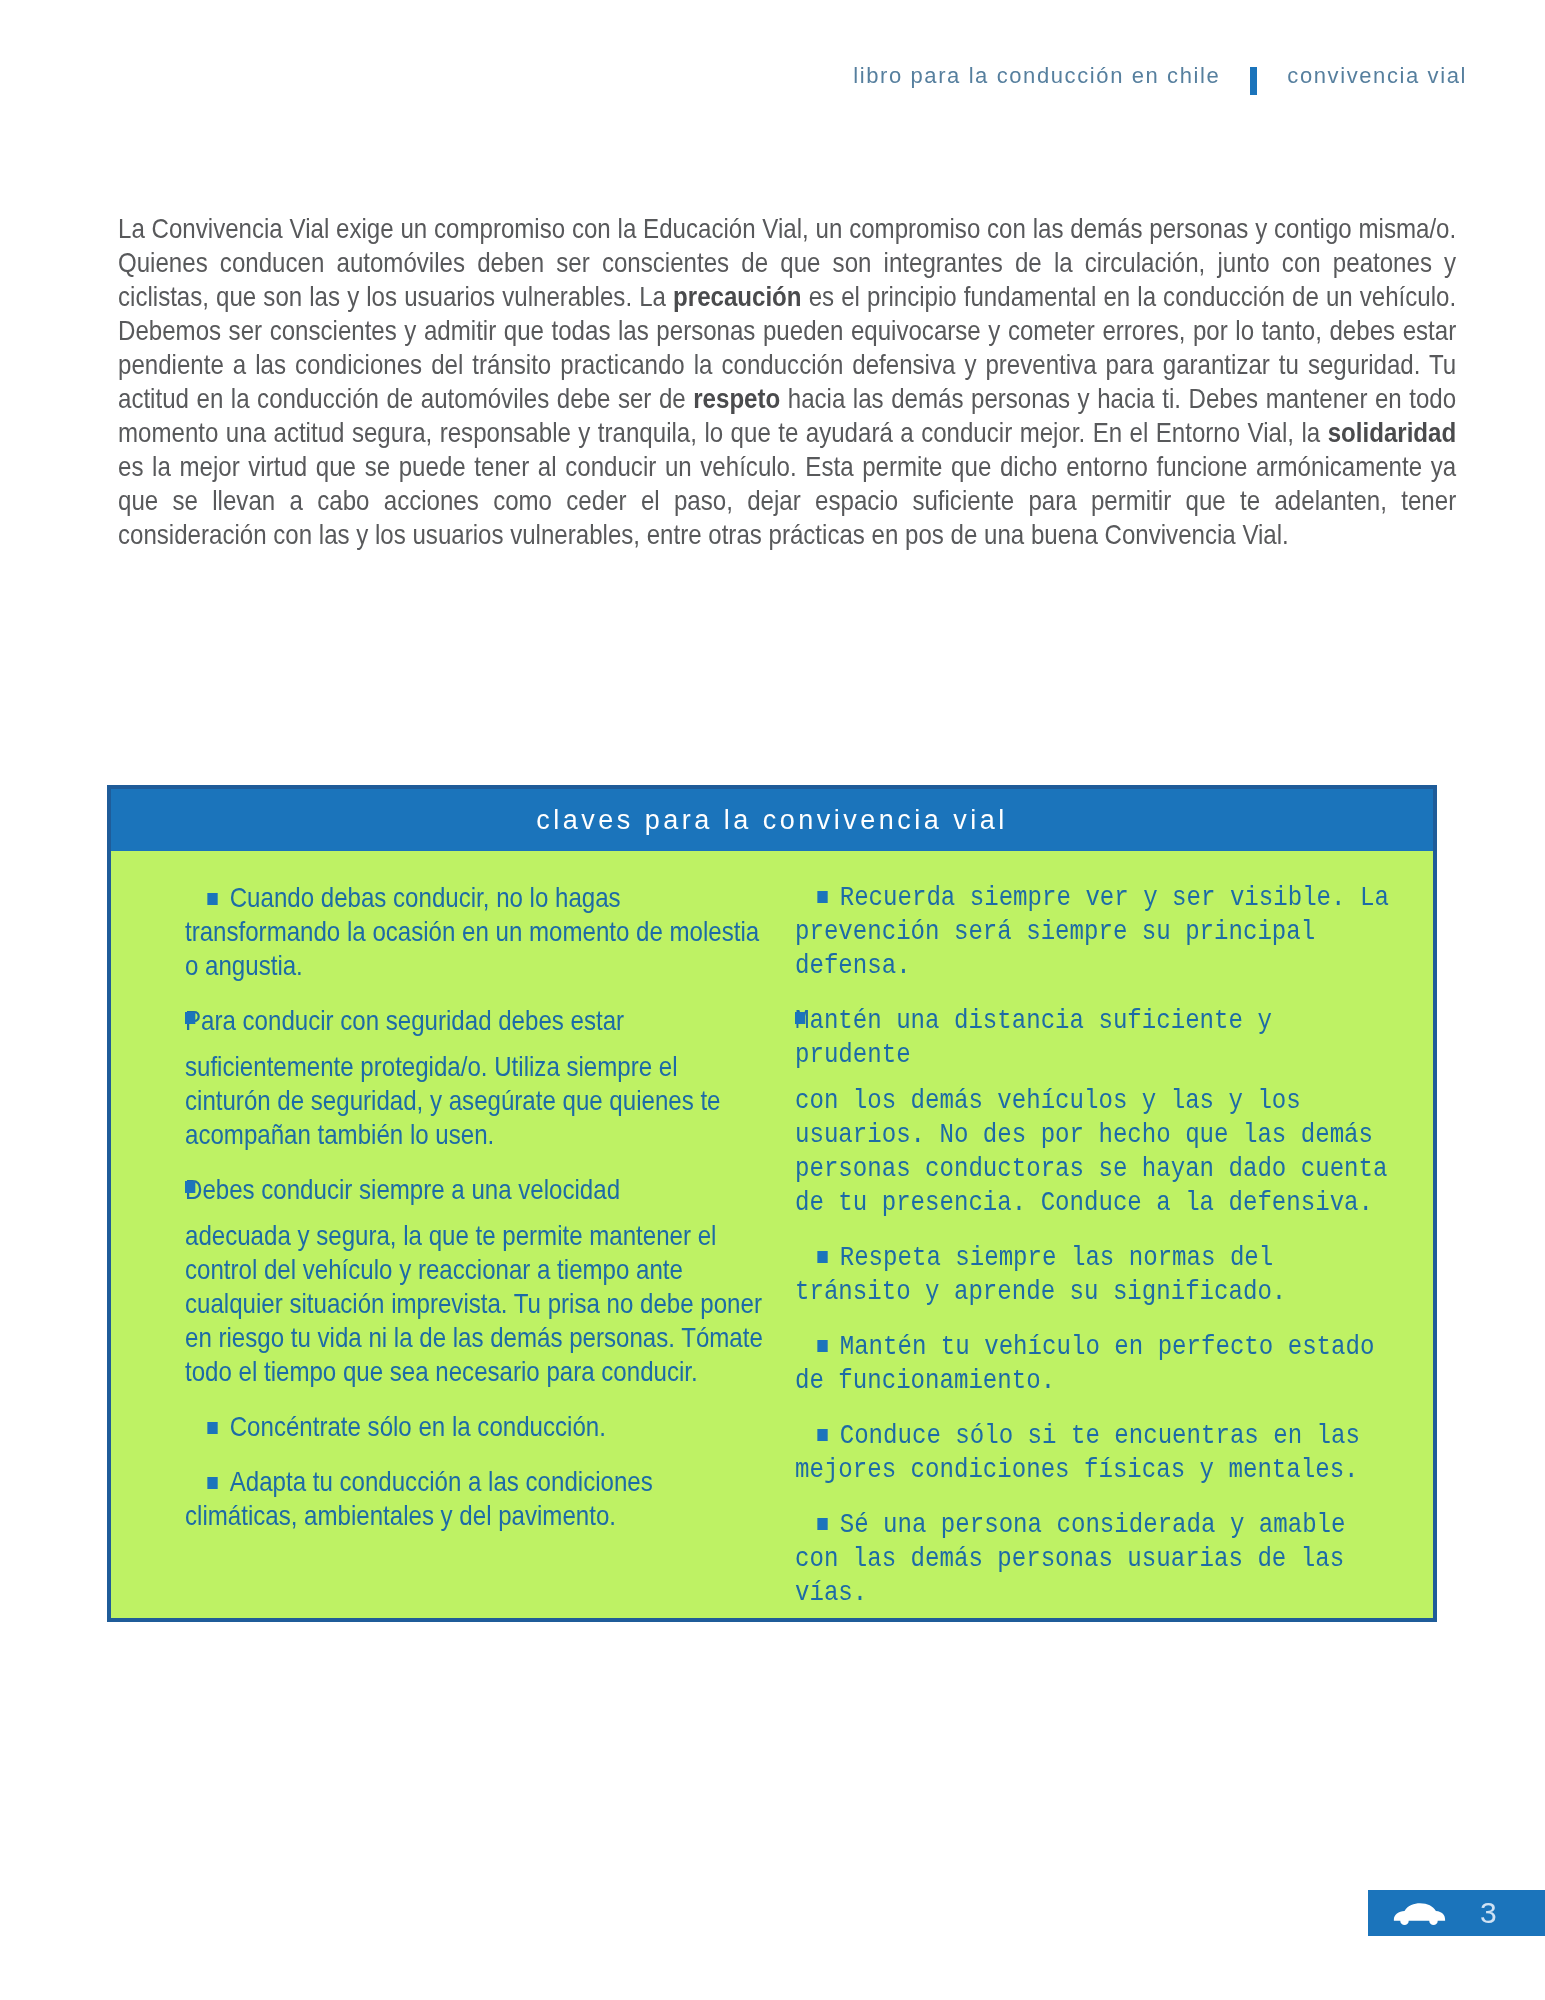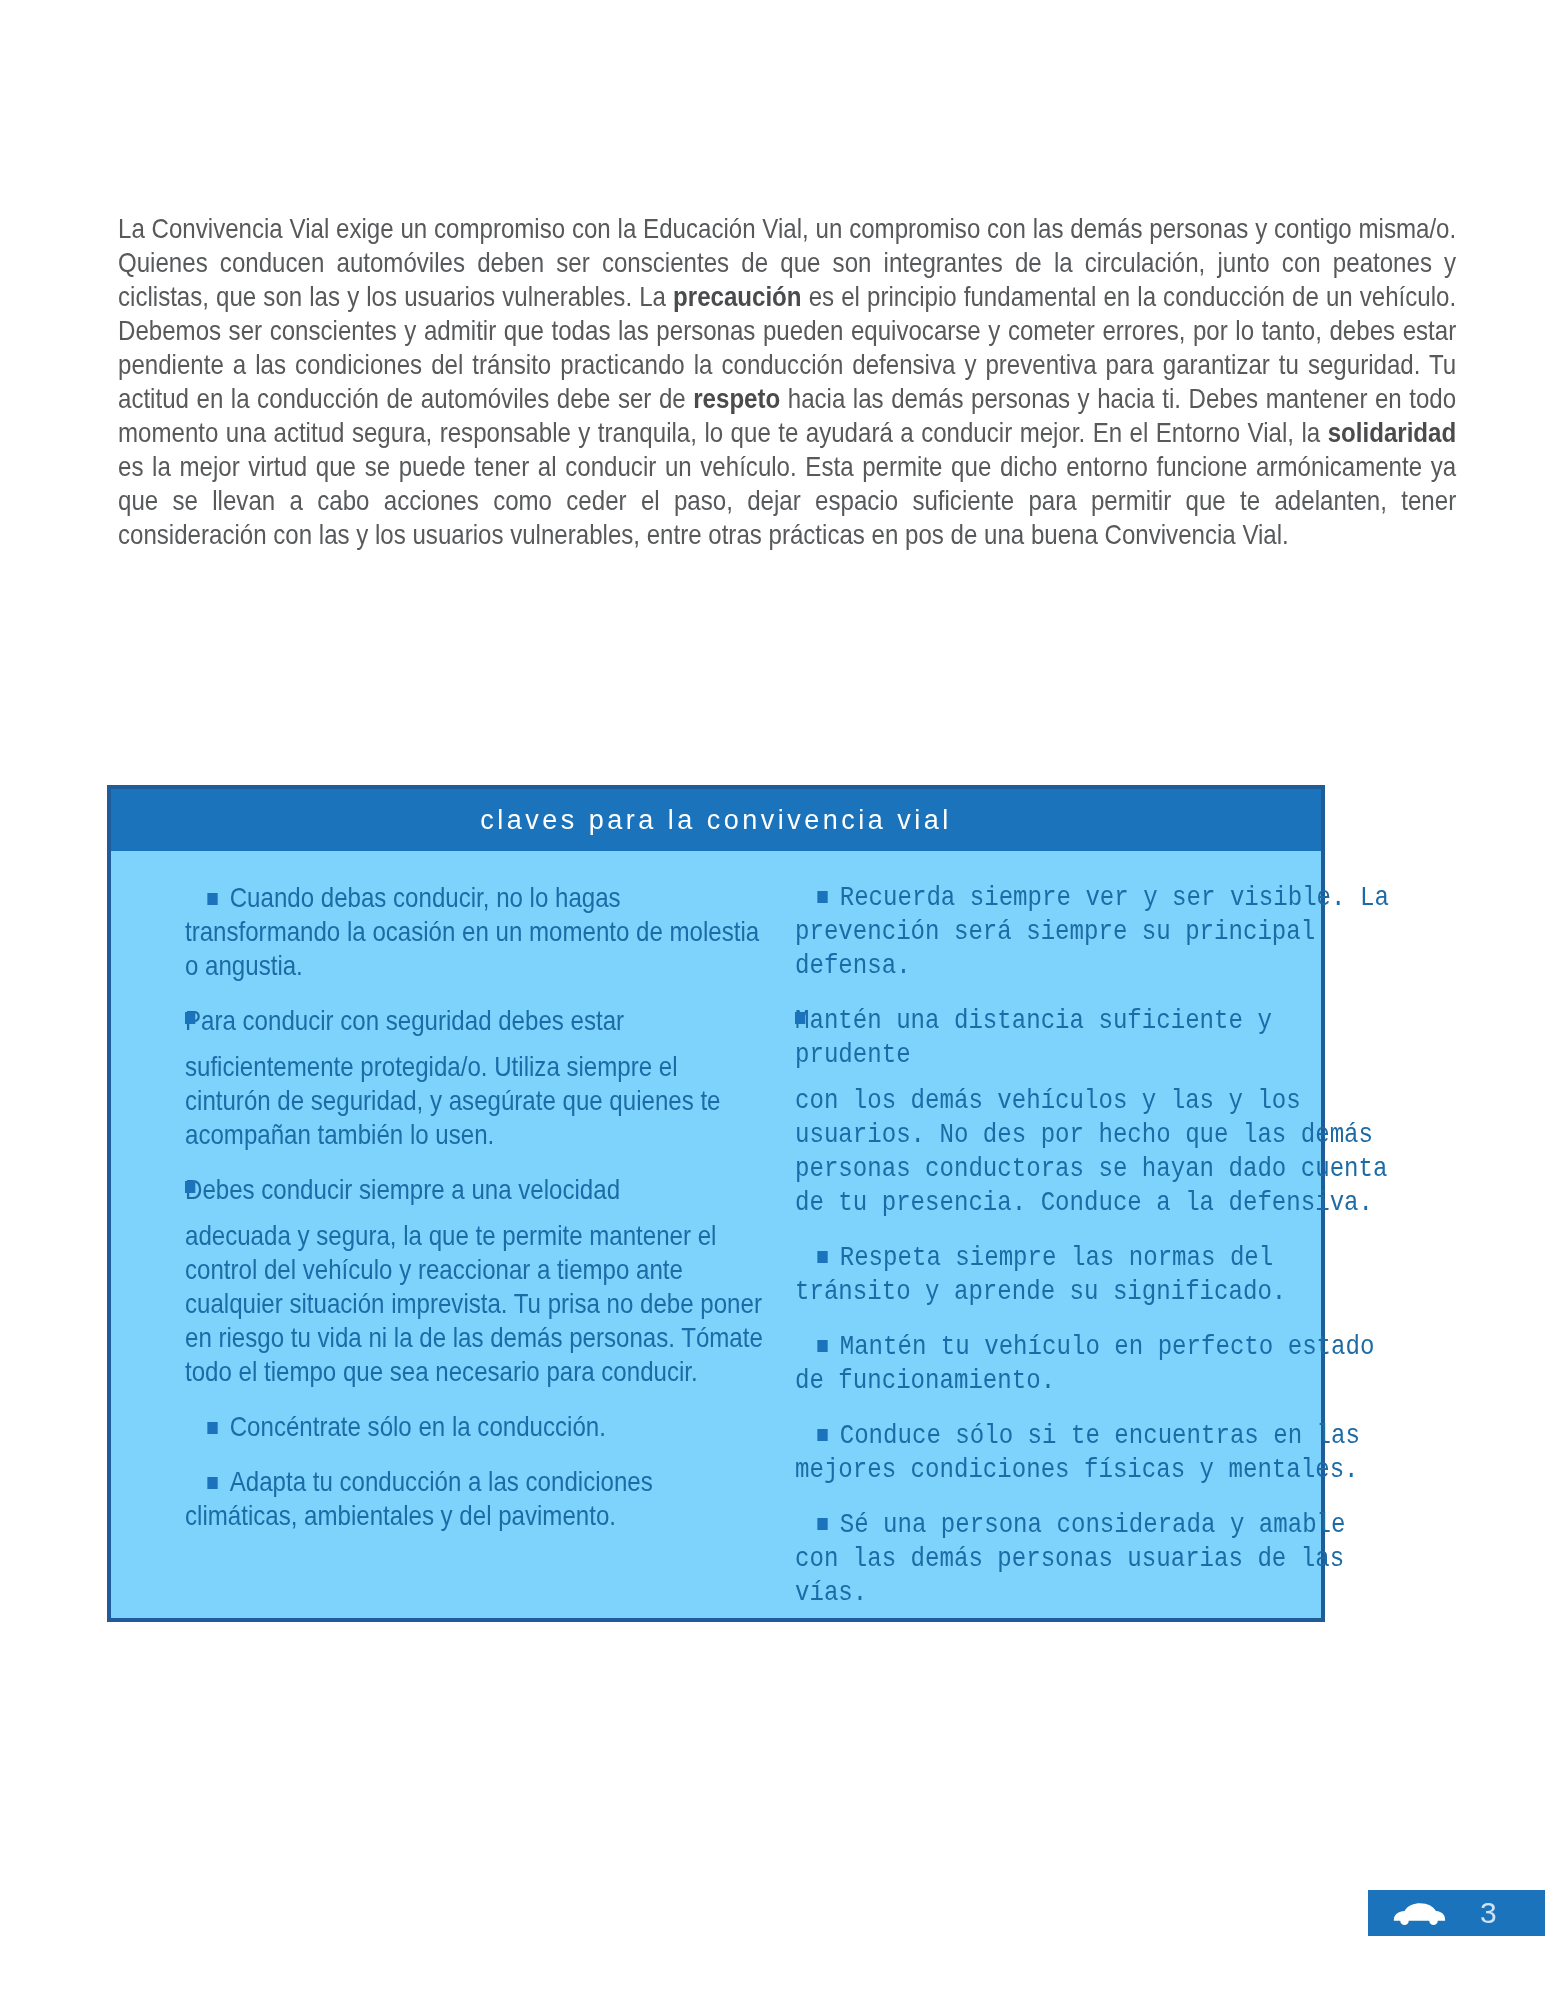--- a/index.html
+++ b/index.html
@@ -41,24 +41,24 @@
     margin:0;
     font-size:28px; line-height:34px;
     text-align:justify;
     color:var(--body-text,#58595b);
   }
   .intro b { font-weight:bold; color:#4a4b4d; }
 
   
   .keys-box {
     position:absolute; left:107px; top:785px;
-    width:1218px; height:837px;
+    width:1330px; height:837px;
     border:4px solid var(--box-border,#1f5c99);
     box-sizing:border-box;
-    background:#7dd3fc;
+    background:#bef264;
   }
   .keys-header {
     height:62px;
     background:var(--blue,#1b74bb);
     display:flex; align-items:center; justify-content:center;
   }
   .keys-header span {
     color:#ffffff; font-size:27px; letter-spacing:3.5px;
   }
   .keys-body {
@@ -103,20 +103,25 @@
     margin-left:32px;
     color:var(--pageno,#cfe2f4);
     font-size:30px; letter-spacing:1px;
   }
 </style>
 </head>
 <body>
 
 <div class="page">
 
+  <div class="topbar">
+    <span>libro para la conducción en chile</span>
+    <span class="sep"></span>
+    <span>convivencia vial</span>
+  </div>
 
   <div class="intro">
     <div class="condensed">
       <p><span>La Convivencia Vial exige un compromiso con la Educación Vial, un compromiso con las demás personas y contigo misma/o. Quienes conducen automóviles deben ser conscientes de que son integrantes de la circulación, junto con peatones y ciclistas, que son las y los usuarios vulnerables. La </span><b>precaución</b><span> es el principio fundamental en la conducción de un vehículo. Debemos ser conscientes y admitir que todas las personas pueden equivocarse y cometer errores, por lo tanto, debes estar pendiente a las condiciones del tránsito practicando la conducción defensiva y preventiva para garantizar tu seguridad. Tu actitud en la conducción de automóviles debe ser de </span><b>respeto</b><span> hacia las demás personas y hacia ti. Debes mantener en todo momento una actitud segura, responsable y tranquila, lo que te ayudará a conducir mejor. En el Entorno Vial, la </span><b>solidaridad</b><span> es la mejor virtud que se puede tener al conducir un vehículo. Esta permite que dicho entorno funcione armónicamente ya que se llevan a cabo acciones como ceder el paso, dejar espacio suficiente para permitir que te adelanten, tener consideración con las y los usuarios vulnerables, entre otras prácticas en pos de una buena Convivencia Vial.</span></p>
     </div>
   </div>
 
   <div class="keys-box">
     <div class="keys-header">
       <span>claves para la convivencia vial</span>

